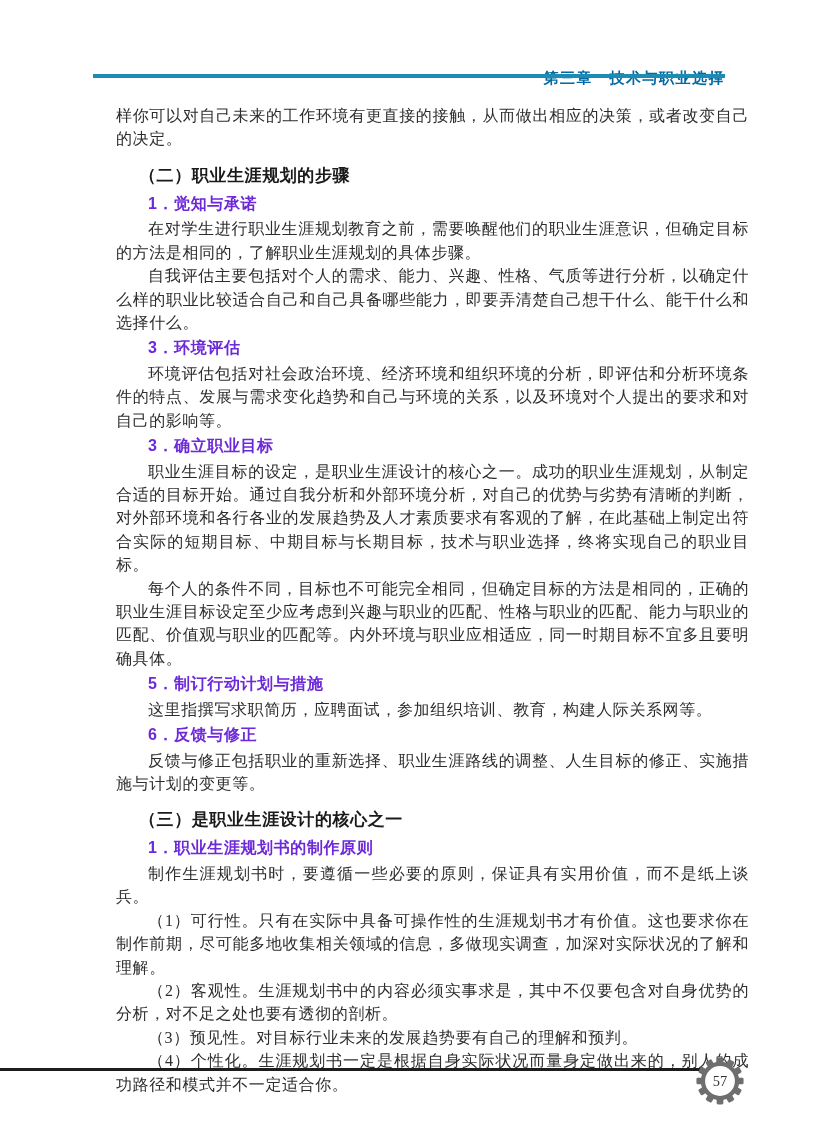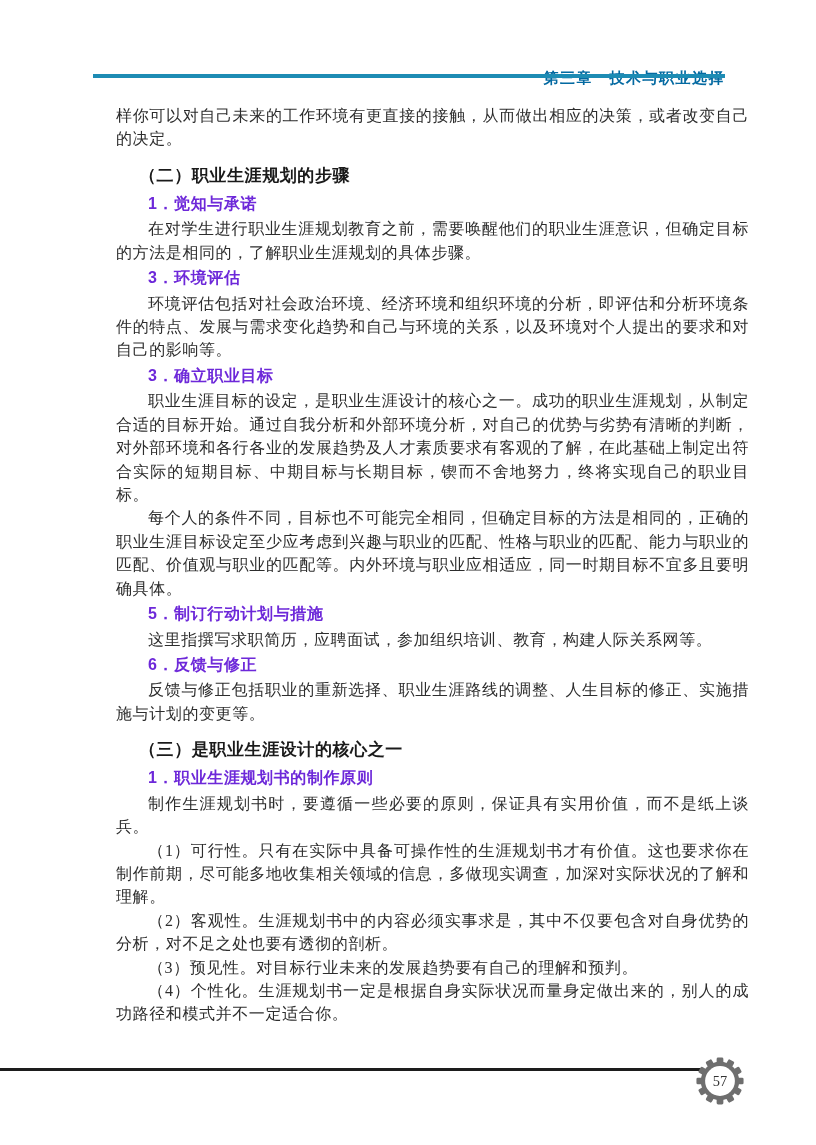--- a/index.html
+++ b/index.html
@@ -88,24 +88,25 @@
 <div class="page">
 
   <div class="header-title">第三章　技术与职业选择</div>
   <div class="header-rule" style="background: rgb(29, 140, 180);"></div>
 
   <main class="body-col">
       <p class="body-noindent">样你可以对自己未来的工作环境有更直接的接触，从而做出相应的决策，或者改变自己的决定。</p>
       <h2>（二）职业生涯规划的步骤</h2>
       <h3>1．觉知与承诺</h3>
       <p class="body">在对学生进行职业生涯规划教育之前，需要唤醒他们的职业生涯意识，但确定目标的方法是相同的，了解职业生涯规划的具体步骤。</p>
+      <p class="body">自我评估主要包括对个人的需求、能力、兴趣、性格、气质等进行分析，以确定什么样的职业比较适合自己和自己具备哪些能力，即要弄清楚自己想干什么、能干什么和选择什么。</p>
       <h3>3．环境评估</h3>
       <p class="body">环境评估包括对社会政治环境、经济环境和组织环境的分析，即评估和分析环境条件的特点、发展与需求变化趋势和自己与环境的关系，以及环境对个人提出的要求和对自己的影响等。</p>
       <h3>3．确立职业目标</h3>
-      <p class="body">职业生涯目标的设定，是职业生涯设计的核心之一。成功的职业生涯规划，从制定合适的目标开始。通过自我分析和外部环境分析，对自己的优势与劣势有清晰的判断，对外部环境和各行各业的发展趋势及人才素质要求有客观的了解，在此基础上制定出符合实际的短期目标、中期目标与长期目标，锲而不舍地努力，终将实现自己的职业目标。</p>
+      <p class="body">职业生涯目标的设定，是职业生涯设计的核心之一。成功的职业生涯规划，从制定合适的目标开始。通过自我分析和外部环境分析，对自己的优势与劣势有清晰的判断，对外部环境和各行各业的发展趋势及人才素质要求有客观的了解，在此基础上制定出符合实际的短期目标、中期目标与长期目标，技术与职业选择，终将实现自己的职业目标。</p>
       <p class="body">每个人的条件不同，目标也不可能完全相同，但确定目标的方法是相同的，正确的职业生涯目标设定至少应考虑到兴趣与职业的匹配、性格与职业的匹配、能力与职业的匹配、价值观与职业的匹配等。内外环境与职业应相适应，同一时期目标不宜多且要明确具体。</p>
       <h3>5．制订行动计划与措施</h3>
       <p class="body">这里指撰写求职简历，应聘面试，参加组织培训、教育，构建人际关系网等。</p>
       <h3>6．反馈与修正</h3>
       <p class="body">反馈与修正包括职业的重新选择、职业生涯路线的调整、人生目标的修正、实施措施与计划的变更等。</p>
       <h2>（三）是职业生涯设计的核心之一</h2>
       <h3>1．职业生涯规划书的制作原则</h3>
       <p class="body">制作生涯规划书时，要遵循一些必要的原则，保证具有实用价值，而不是纸上谈兵。</p>
       <p class="body">（1）可行性。只有在实际中具备可操作性的生涯规划书才有价值。这也要求你在制作前期，尽可能多地收集相关领域的信息，多做现实调查，加深对实际状况的了解和理解。</p>
       <p class="body">（2）客观性。生涯规划书中的内容必须实事求是，其中不仅要包含对自身优势的分析，对不足之处也要有透彻的剖析。</p>

